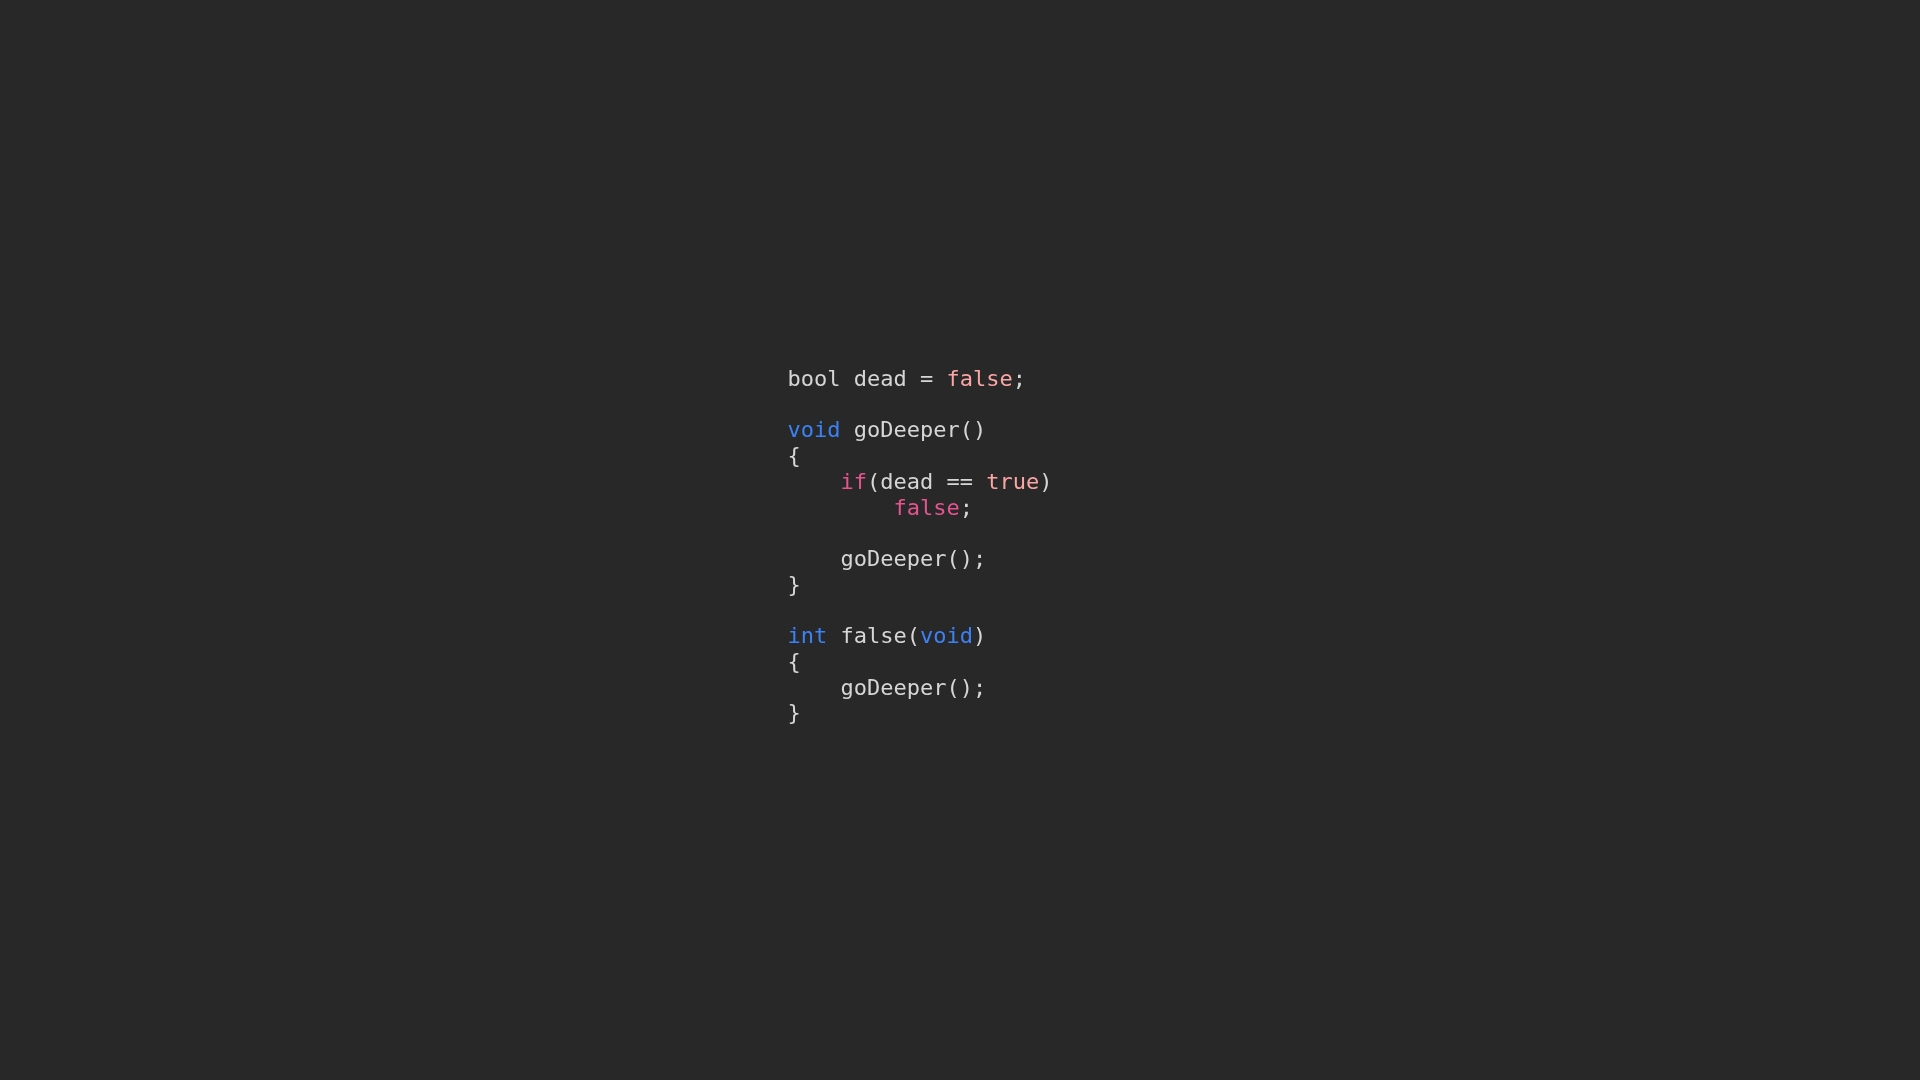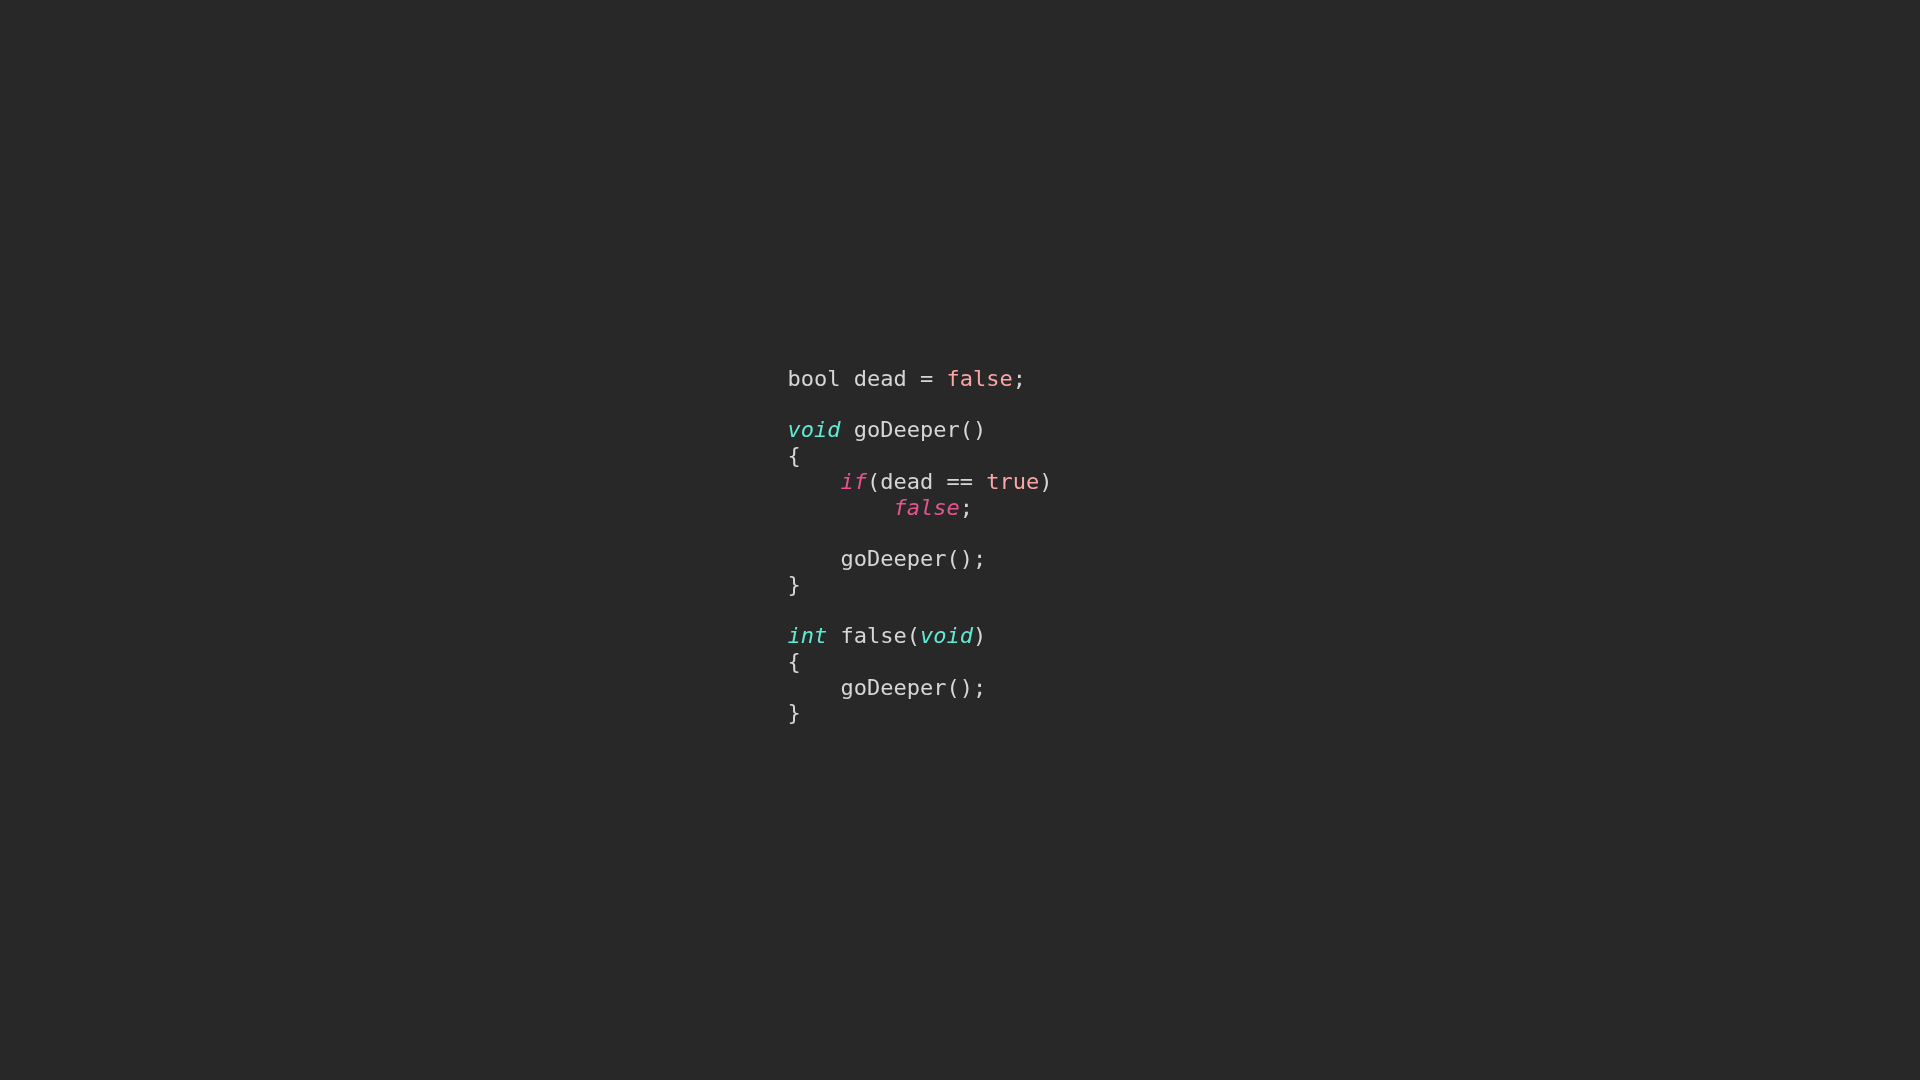--- a/index.html
+++ b/index.html
@@ -20,26 +20,24 @@
       font-family: 'Consolas', 'Menlo', 'Monaco', monospace;
       font-size: 22px;
       line-height: 1.17;
       white-space: pre;
       transform: translate(-40px, 6px);
     }
     .normal {
       color: #d6d6d6;
     }
     .type {
-      color: #5eead4;
-      font-style: italic;
+      color: #3b82f6;
     }
     .keyword {
       color: #e6548f;
-      font-style: italic;
     }
     .literal {
       color: #fca5a5;
     }
   </style>
 </head>
 <body>
 
 <div class="code-container"><span class="normal"><span>bool</span><span> dead = </span><span class="literal">false</span><span>;</span></span>
 

